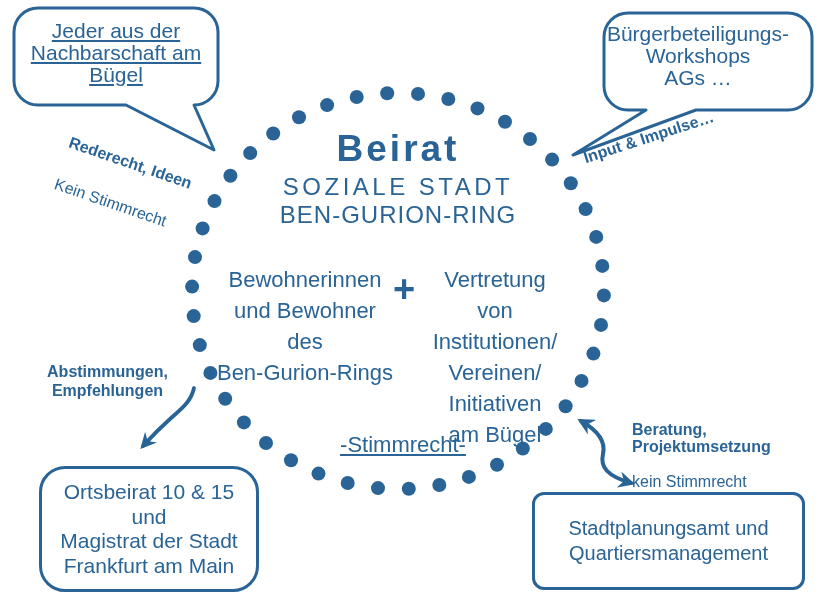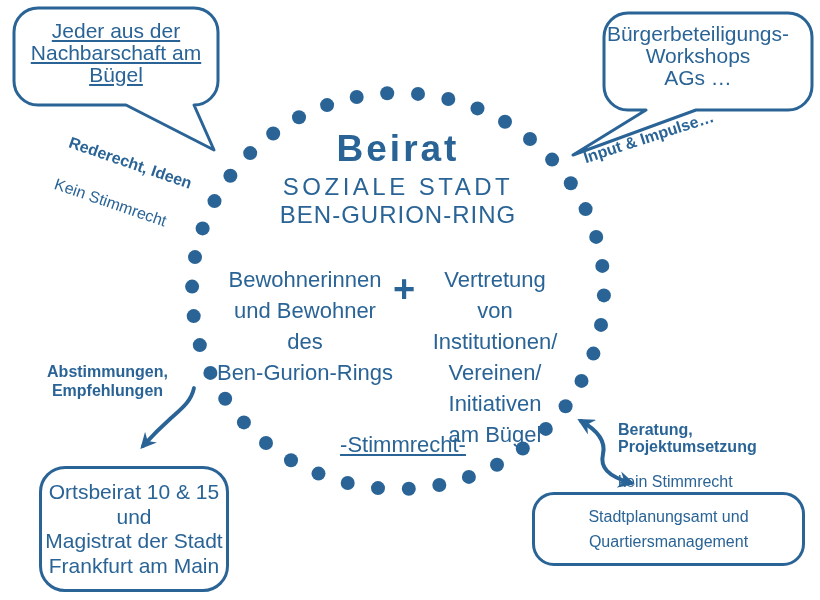--- a/index.html
+++ b/index.html
@@ -23,22 +23,22 @@
   .note .n{display:block;}
   .rot-tl{transform:rotate(19deg);transform-origin:left top;line-height:22px;}
   .rot-tr{transform:rotate(-18deg);transform-origin:left top;font-weight:bold;}
   .note-bl{font-weight:bold;text-align:center;line-height:19px;}
   .note-br{line-height:17.5px;}
   .box{
     position:absolute;border:3.5px solid var(--blue);background:#fff;
     display:flex;align-items:center;justify-content:center;text-align:center;
     box-sizing:border-box;white-space:pre-line;color:var(--blue);
   }
-  .box-bl{left:39px;top:466px;width:190px;height:126px;border-radius:26px;font-size:21px;line-height:24.5px;}
-  .box-br{left:532px;top:492px;width:273px;height:74px;border-radius:22px;font-size:16px;line-height:25.5px;}
+  .box-bl{left:39px;top:466px;width:220px;height:126px;border-radius:26px;font-size:21px;line-height:24.5px;}
+  .box-br{left:532px;top:492px;width:273px;height:98px;border-radius:12px;font-size:20px;line-height:25.5px;}
 </style>
 </head>
 <body>
 
 <div class="canvas">
 
   <svg width="820" height="600" viewBox="0 0 820 600">
     <defs>
       <marker id="ah" viewBox="0 0 10 10" refX="7.5" refY="5" markerWidth="4.2" markerHeight="4.2" orient="auto-start-reverse">
         <path d="M 0 0 L 10 5 L 0 10 L 3.2 5 Z" fill="#2A6496"></path>
@@ -129,21 +129,21 @@
 am Bügel</div>
   <div class="txt vote-label center-x" style="left:403px;top:432px;">-Stimmrecht-</div>
 
   <div class="txt note-bl" style="left:40px;top:362px;width:135px;font-size:16px;">Abstimmungen,
 Empfehlungen</div>
   <div class="box box-bl">Ortsbeirat 10 &amp; 15
 und
 Magistrat der Stadt
 Frankfurt am Main</div>
 
-  <div class="txt note note-br" style="left:618px;top:403px;">
+  <div class="txt note note-br" style="left:632px;top:403px;">
     <span class="b">Beratung,
 Projektumsetzung</span>
     <span class="n">kein Stimmrecht</span>
   </div>
   <div class="box box-br">Stadtplanungsamt und
 Quartiersmanagement</div>
 
 </div>
 
 </body></html>

